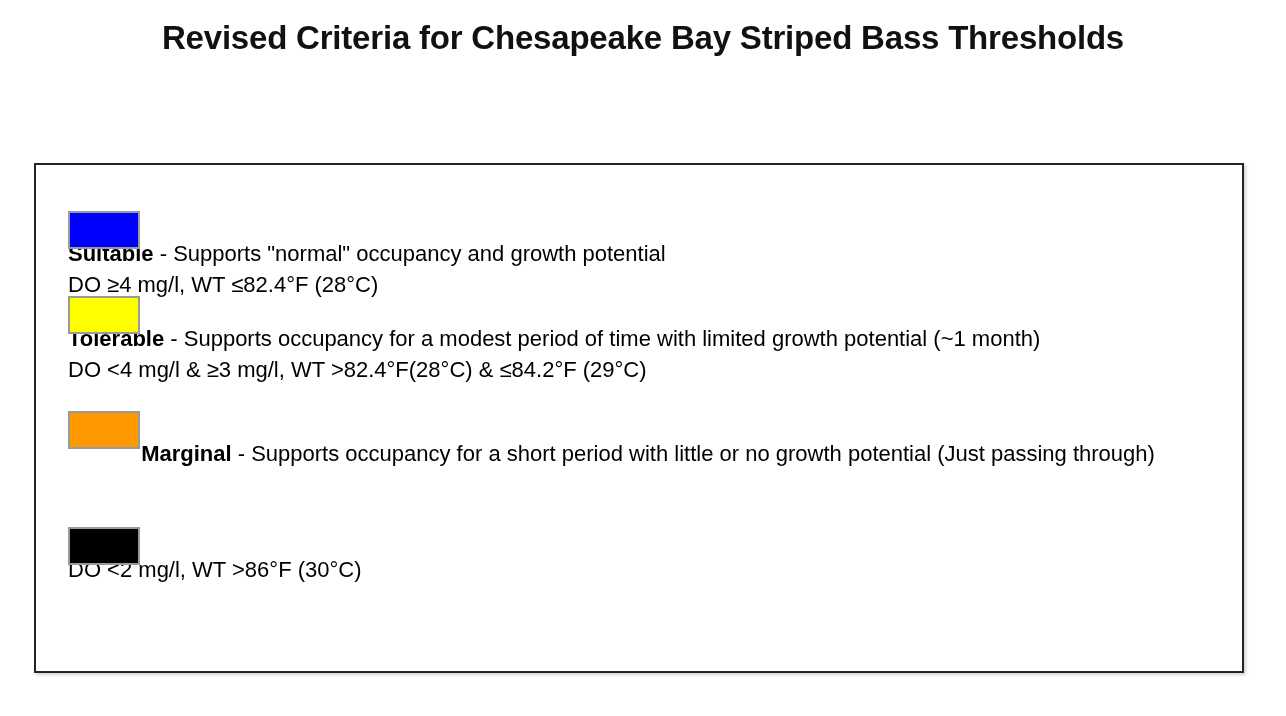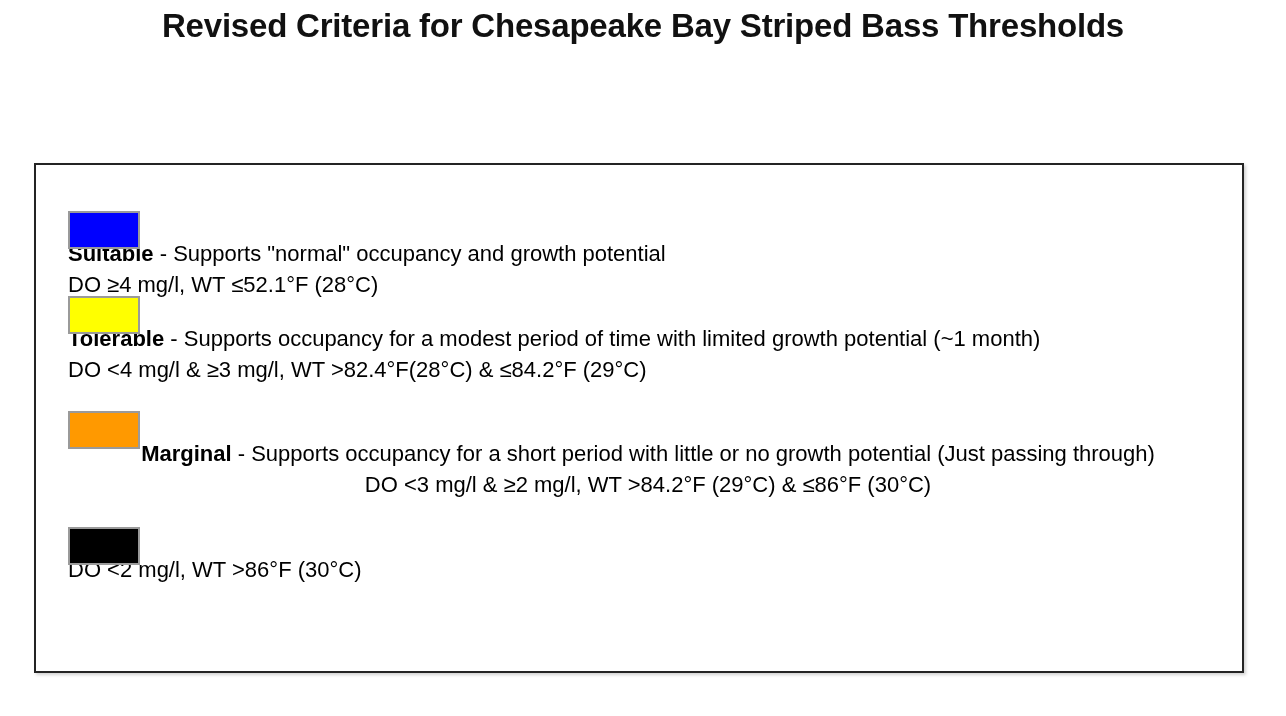--- a/index.html
+++ b/index.html
@@ -17,21 +17,21 @@
     position: relative;
     width: 1286px;
     height: 716px;
     background: #ffffff;
   }
 
   
   .title {
     position: absolute;
     left: 30px;
-    top: 4px;
+    top: 16px;
     width: 1226px;
     text-align: center;
     font-size: 33px;
     line-height: 43px;
     font-weight: bold;
     color: #111111;
     letter-spacing: -0.2px;
   }
   .title-line { display: block; white-space: nowrap; }
 
@@ -103,37 +103,36 @@
     <span class="title-line">Revised Criteria for Chesapeake Bay Striped Bass Thresholds</span>
   </div>
 
   <div class="legend-panel">
     <div class="legend-list">
 
       <div class="legend-row r0">
         <span class="swatch" style="background-color: rgb(0, 0, 255); border-color: rgb(154, 154, 154);"></span>
         <span class="legend-text">
           <span class="legend-desc"><span class="term">Suitable</span><span> - </span><span>Supports "normal" occupancy and growth potential</span></span>
-          <span class="legend-thresholds">DO ≥4 mg/l, WT ≤52.1°F (28°C)</span>
+          <span class="legend-thresholds">DO ≥4 mg/l, WT ≤82.4°F (28°C)</span>
         </span>
       </div>
 
       <div class="legend-row r1">
         <span class="swatch" style="background-color: rgb(255, 255, 0); border-color: rgb(154, 154, 154);"></span>
         <span class="legend-text">
           <span class="legend-desc"><span class="term">Tolerable</span><span> - </span><span>Supports occupancy for a modest period of time with limited growth potential (~1 month)</span></span>
           <span class="legend-thresholds">DO &lt;4 mg/l &amp; ≥3 mg/l, WT &gt;82.4°F(28°C) &amp; ≤84.2°F (29°C)</span>
         </span>
       </div>
 
       <div class="legend-row r2">
         <span class="swatch" style="background-color: rgb(255, 153, 0); border-color: rgb(154, 154, 154);"></span>
         <span class="legend-text">
           <span class="legend-desc"><span class="term">Marginal</span><span> - </span><span>Supports occupancy for a short period with little or no growth potential (Just passing through)</span></span>
-          <span class="legend-thresholds">DO &lt;3 mg/l &amp; ≥2 mg/l, WT &gt;84.2°F (29°C) &amp; ≤86°F (30°C)</span>
         </span>
       </div>
 
       <div class="legend-row r3">
         <span class="swatch" style="background-color: rgb(0, 0, 0); border-color: rgb(154, 154, 154);"></span>
         <span class="legend-text">
           <span class="legend-thresholds">DO &lt;2 mg/l, WT &gt;86°F (30°C)</span>
         </span>
       </div>
 

